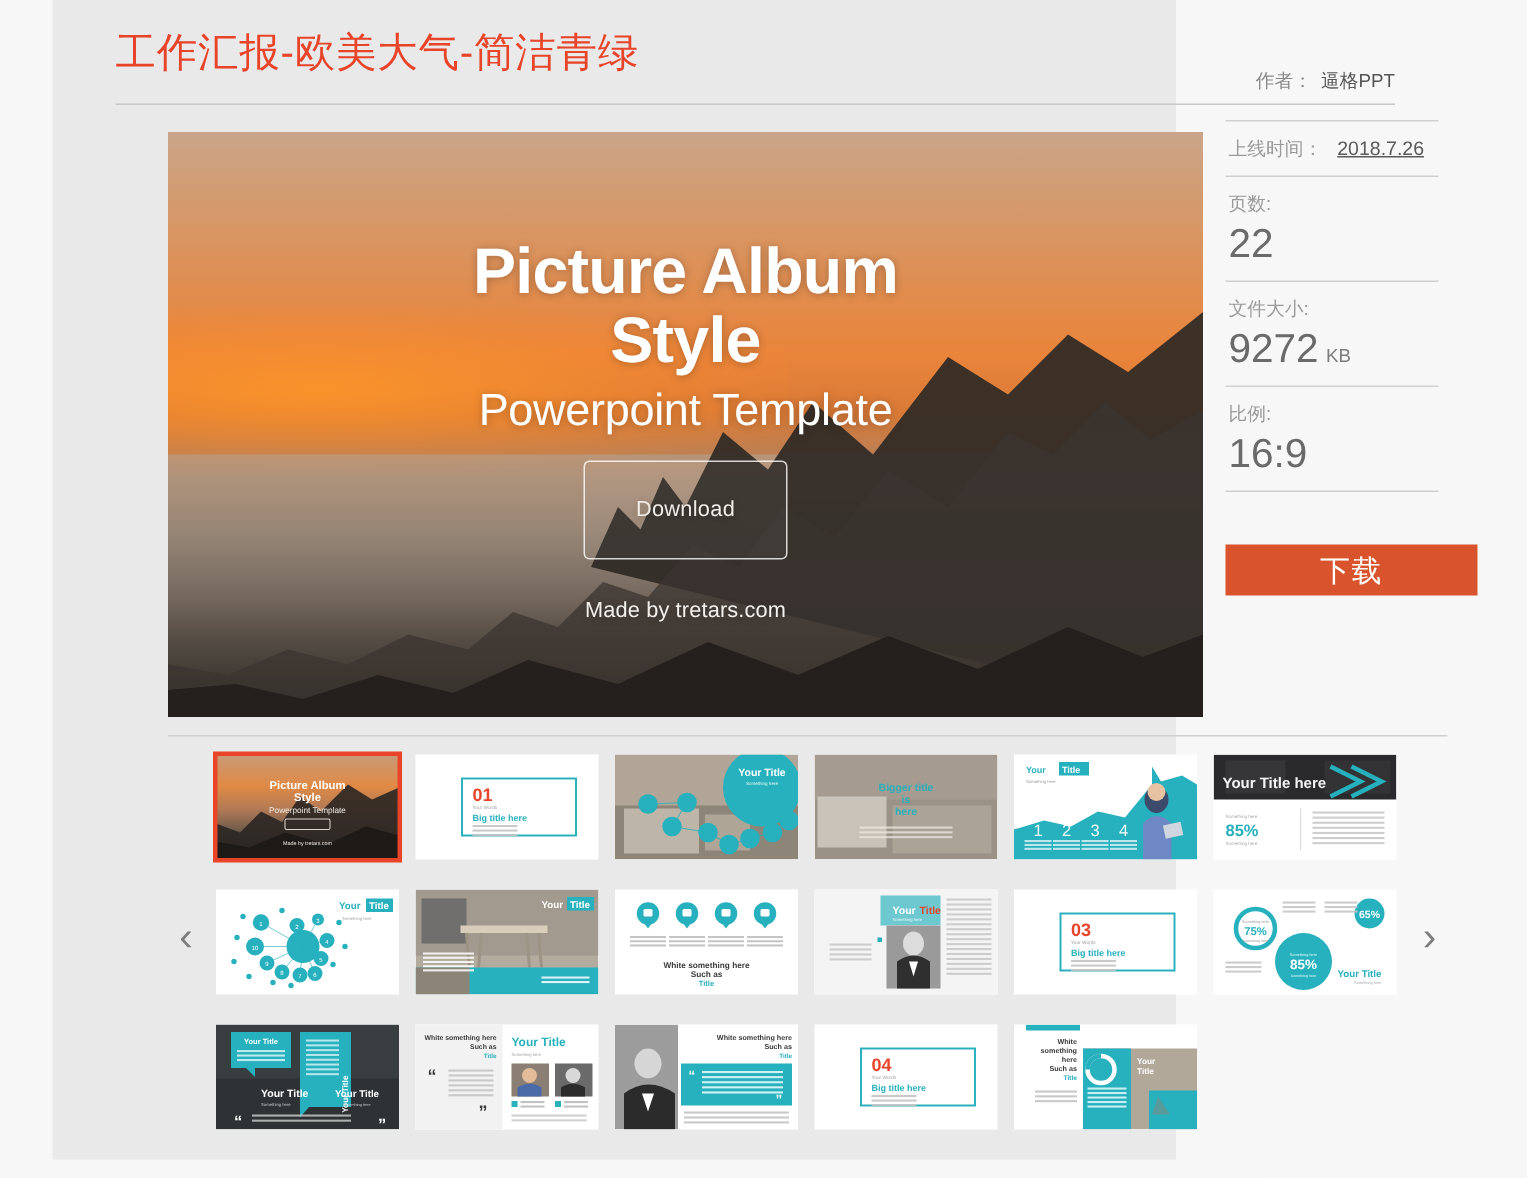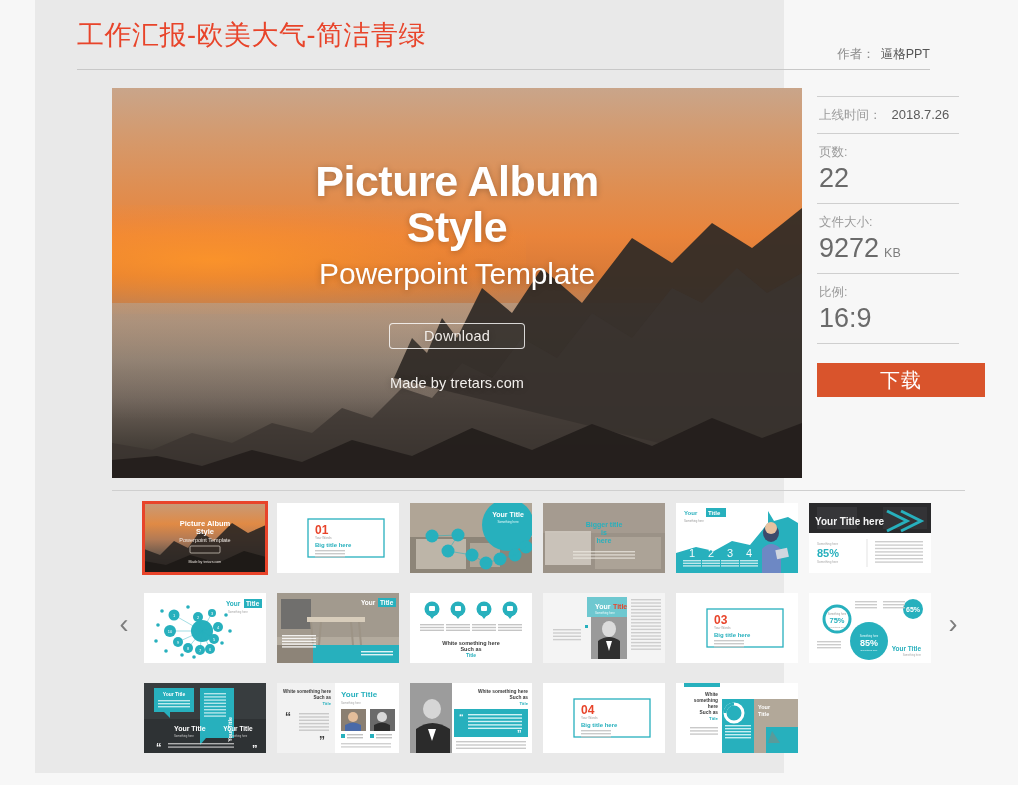--- a/index.html
+++ b/index.html
@@ -97,57 +97,57 @@
     margin: 0;
   }
   .hero-sub {
     font-size: 30px;
     font-weight: 400;
     margin: 6px 0 0 0;
     letter-spacing: -0.2px;
   }
   .hero-btn {
     display: inline-block;
-    margin-top: 32px;
-    padding: 4px 34px;
+    margin-top: 16px;
+    padding: 24px 34px;
     border: 1px solid rgba(255,255,255,0.8);
     border-radius: 4px;
     font-size: 14.5px;
     color: #f0ece8;
     background: rgba(255,255,255,0.04);
     letter-spacing: 0.2px;
   }
   .hero-made {
     margin-top: 26px;
     font-size: 14.5px;
     color: #f2efec;
     letter-spacing: 0.1px;
   }
 
   
   .sidebar {
     position: absolute;
     left: 782px; top: 80px;
     width: 142px;
-    margin-top: 16px;
   }
   .meta-block { position: relative; }
   .meta-sep { height: 1px; background: #cfcfcf; margin: 0; }
   .meta-row { padding: 10px 0 9px 2px; }
   .meta-label {
     font-size: 12.5px;
     color: #9a9a9a;
     display: block;
   }
   .meta-inline { display: flex; align-items: baseline; }
   .meta-inline .meta-label { display: inline; }
   .meta-inline .meta-inline-val {
     font-size: 13px;
     color: #5a5a5a;
     margin-left: 10px;
+    text-decoration: underline;
   }
   .meta-big {
     font-size: 27px;
     color: #6a6a6a;
     font-weight: 400;
     line-height: 1.15;
     margin-top: 2px;
     display: inline-block;
   }
   .meta-unit {

